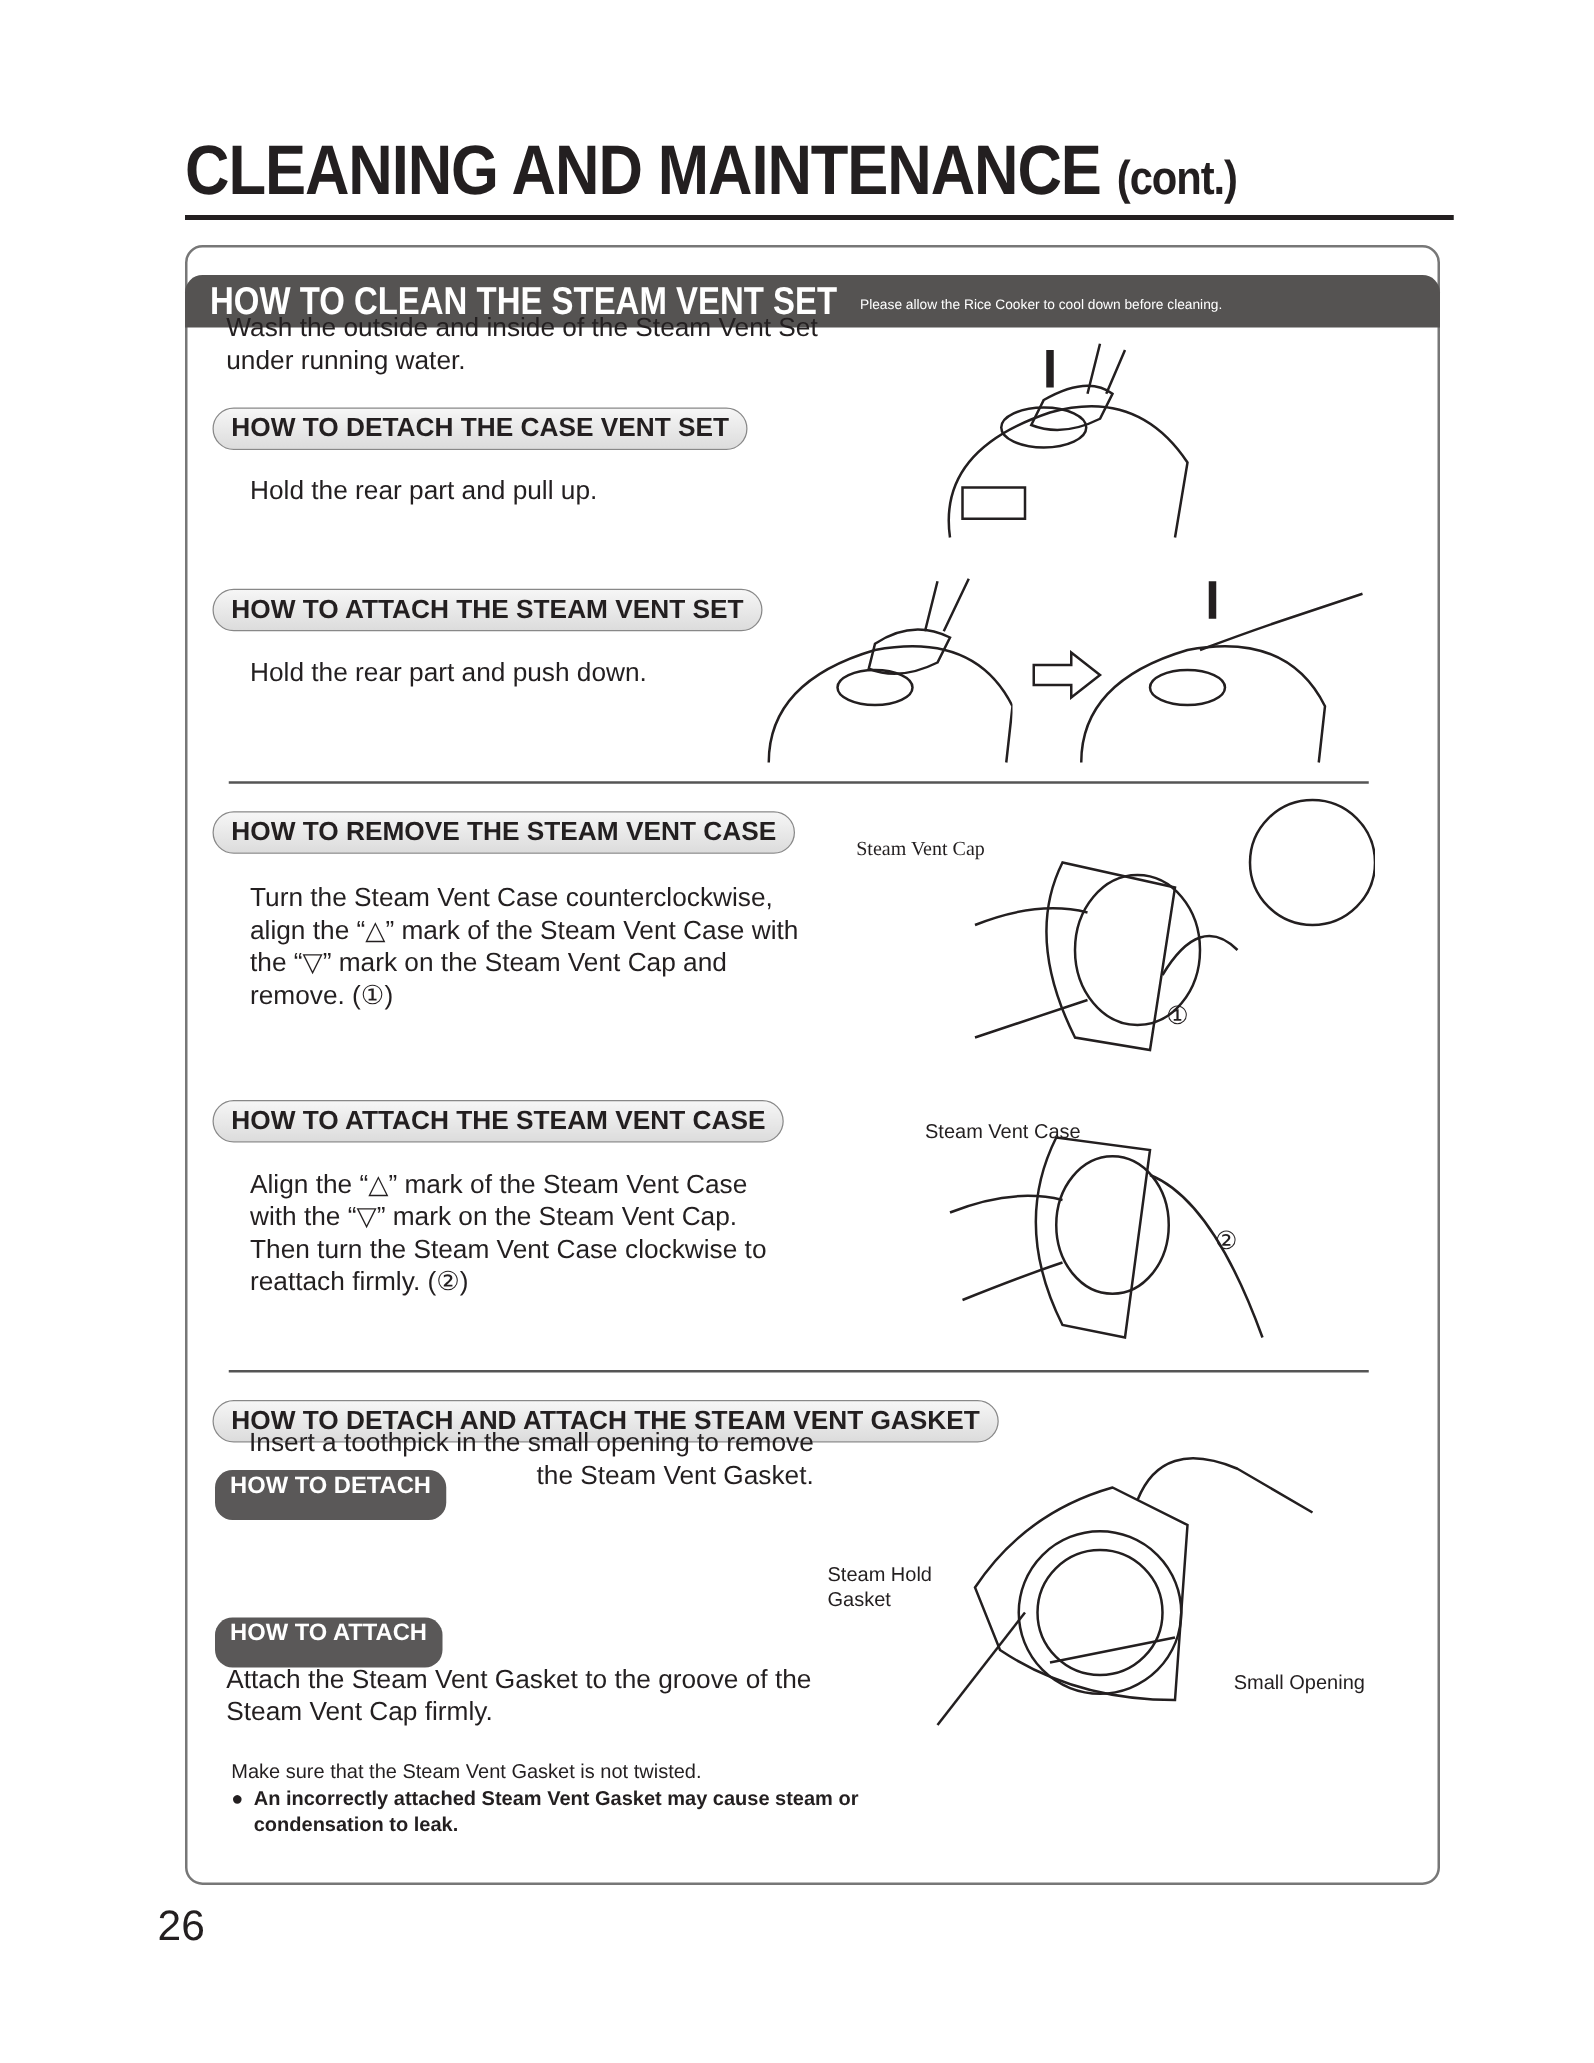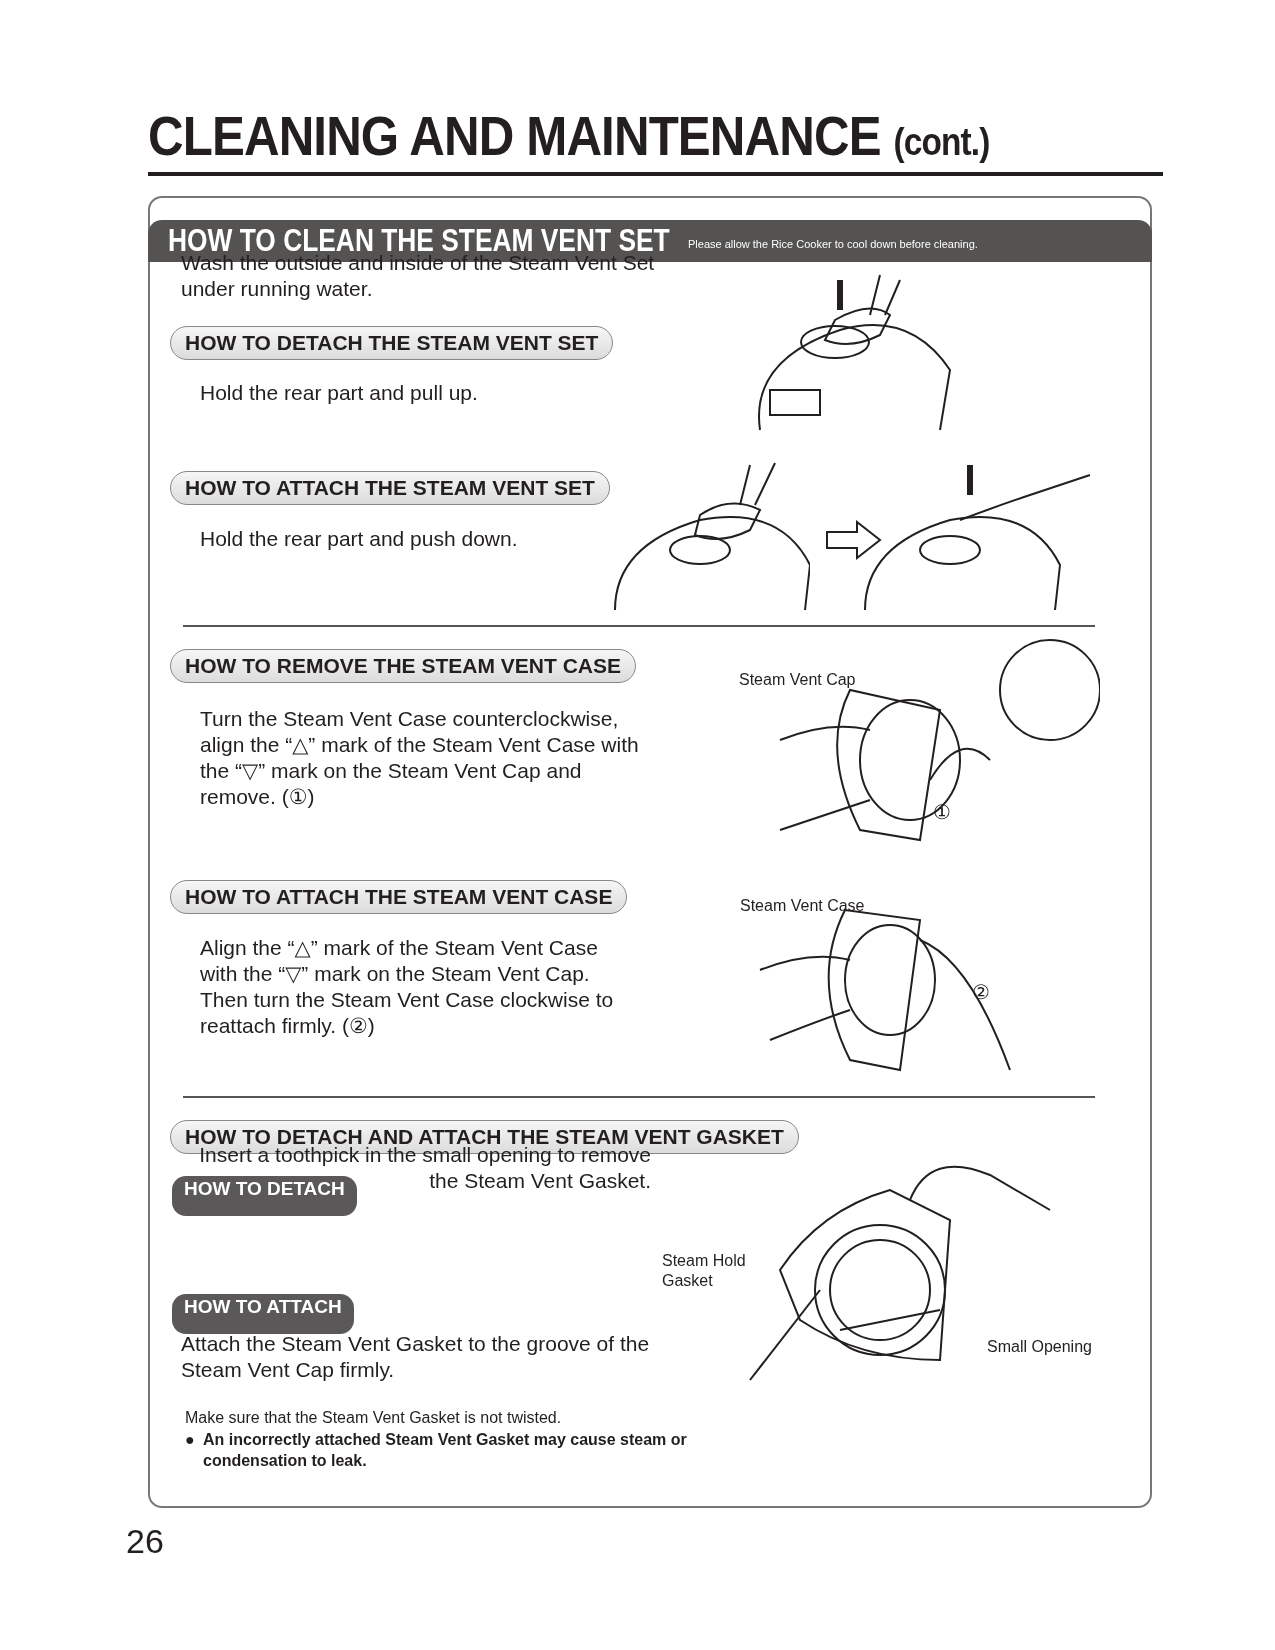--- a/index.html
+++ b/index.html
@@ -31,21 +31,21 @@
 <div class="title-rule"></div>
 
 <div class="panel"></div>
 <div class="panel-header">
   <span class="h">HOW TO CLEAN THE STEAM VENT SET</span>
   <span class="note">Please allow the Rice Cooker to cool down before cleaning.</span>
 </div>
 
 <div class="txt" style="left:181px;top:250px;width:530px;">Wash the outside and inside of the Steam Vent Set under running water.</div>
 
-<div class="pill" style="left:170px;top:326px;">HOW TO DETACH THE STEAM VENT SET</div>
+<div class="pill" style="left:170px;top:326px;">HOW TO DETACH THE CASE VENT SET</div>
 <div class="txt" style="left:200px;top:380px;">Hold the rear part and pull up.</div>
 
 <div class="pill" style="left:170px;top:471px;">HOW TO ATTACH THE STEAM VENT SET</div>
 <div class="txt" style="left:200px;top:526px;">Hold the rear part and push down.</div>
 
 <svg class="ill" style="left:740px;top:270px;" width="220" height="165">
   <path d="M20 160 Q10 90 100 60 Q170 40 210 100 L200 160"></path>
   <ellipse cx="95" cy="72" rx="34" ry="16"></ellipse>
   <rect x="30" y="120" width="50" height="25"></rect>
   <path d="M95 50 Q130 30 150 45 L140 65 Q110 80 85 70 Z"></path>
@@ -67,21 +67,21 @@
   <ellipse cx="90" cy="95" rx="30" ry="14"></ellipse>
   <path d="M100 65 Q140 50 170 40 L230 20"></path>
   <path d="M110 10 L110 40" style="stroke-width:6"></path>
 </svg>
 
 <div class="rule" style="top:625px;"></div>
 
 <div class="pill" style="left:170px;top:649px;">HOW TO REMOVE THE STEAM VENT CASE</div>
 <div class="txt" style="left:200px;top:706px;width:440px;">Turn the Steam Vent Case counterclockwise, align the “△” mark of the Steam Vent Case with the “▽” mark on the Steam Vent Cap and remove. (①)</div>
 
-<div class="label" style="left:739px;top:671px;">Steam Vent Cap</div>
+<div class="label" style="left:685px;top:671px;font-family:Liberation Serif, serif;">Steam Vent Cap</div>
 <div class="label" style="left:740px;top:851px;margin-top:46px;">Steam Vent Case</div>
 <svg class="ill" style="left:760px;top:630px;" width="340" height="240">
   <path d="M90 60 Q60 120 100 200 L160 210 L180 80 Z"></path>
   <ellipse cx="150" cy="130" rx="50" ry="60"></ellipse>
   <circle cx="290" cy="60" r="50"></circle>
   <path d="M20 110 Q70 90 110 100 M20 200 Q80 180 110 170"></path>
   <path d="M170 150 Q200 100 230 130"></path>
 </svg>
 <div class="label" style="left:933px;top:800px;font-size:20px;">①</div>
 

